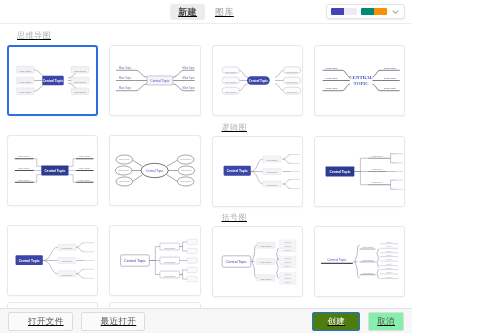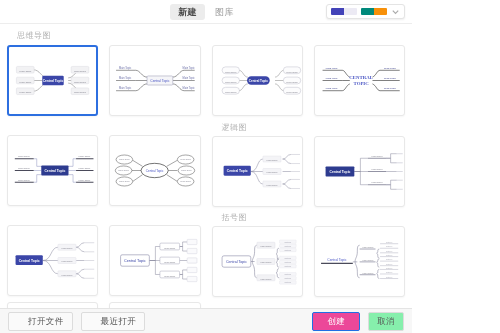--- a/index.html
+++ b/index.html
@@ -7,20 +7,21 @@
     width: 500px; height: 333px;
     font-family: "Liberation Sans", sans-serif;
     background: #ffffff;
     overflow: hidden;
   }
   .app {
     width: 412px; height: 333px;
     display: flex; flex-direction: column;
     background: #ffffff;
     position: relative;
+    text-decoration: underline;
   }
 
   
   .titlebar {
     height: 24px; min-height: 24px;
     display: flex; align-items: center; justify-content: center;
     background: #ffffff;
     position: relative;
     border-bottom: 1px solid #ededed;
   }
@@ -96,21 +97,21 @@
     padding: 3px 8px;
     border-radius: 2px;
     border: 1px solid #dcdcdc;
     background: #86efac;
     color: #555;
     line-height: 11px;
     cursor: default;
     letter-spacing: .4px;
   }
   .btn.primary {
-    background: #ec4899; border-color: #1f6fe5; color: #fff;
+    background: #4d7c0f; border-color: #1f6fe5; color: #fff;
     padding: 3px 14px;
   }
   .btn.ghost { background: #fafafa; padding-left: 19px; }
 </style>
 </head>
 <body>
 
 <div class="app">
 
   <div class="titlebar">

